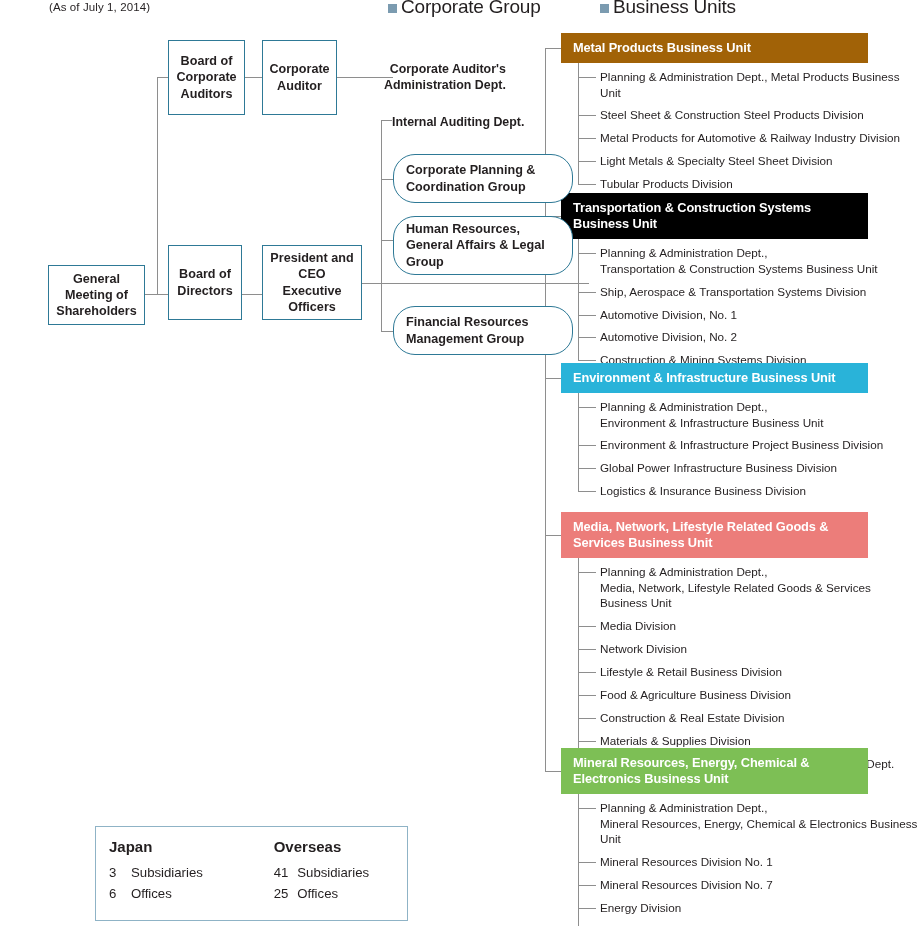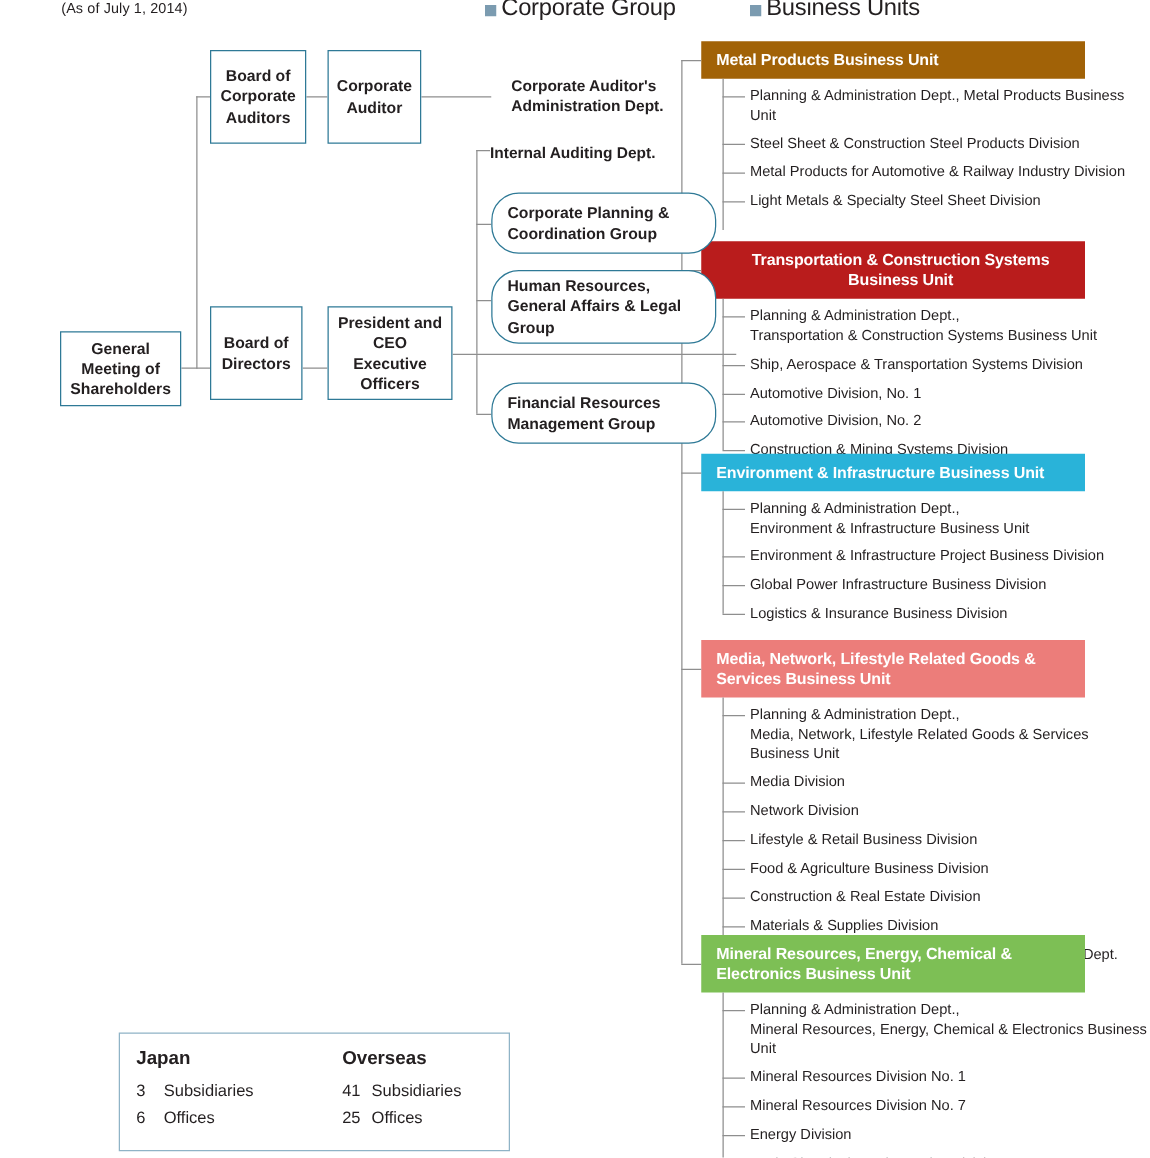--- a/index.html
+++ b/index.html
@@ -72,21 +72,21 @@
   #box-finance      { left: 349px; top: 306px; width: 180px; height: 49px; }
 
   
   .dept-label {
     font-size: 12.4px;
     font-weight: bold;
     line-height: 1.3;
     color: #231f20;
     white-space: pre-line;
   }
-  #lbl-auditor-admin  { left: 365px; top: 61px; }
+  #lbl-auditor-admin  { left: 340px; top: 61px; text-align: right; }
   #lbl-internal-audit { left: 348px; top: 114px; }
 
   
   .ln { background: #8e8e8e; position: absolute; }
   .lnh { height: 1px; }
   .lnv { width: 1px; }
 
   
   .bu { position: absolute; left: 561px; }
   .bu-header {
@@ -251,24 +251,25 @@
 
 <div id="bu-container">
     <div class="bu" style="top: 33px;">
       <div class="bu-header" style="background: #a16207; white-space: pre-line;">Metal Products Business Unit</div>
       <div class="bu-items">
         <div class="bu-trunk" style="height: 121px;"></div>
         <div class="bu-item">Planning &amp; Administration Dept., Metal Products Business Unit</div>
         <div class="bu-item">Steel Sheet &amp; Construction Steel Products Division</div>
         <div class="bu-item">Metal Products for Automotive &amp; Railway Industry Division</div>
         <div class="bu-item">Light Metals &amp; Specialty Steel Sheet Division</div>
+        <div class="bu-item">Tubular Products Division</div>
       </div>
     </div>
     <div class="bu" style="top: 193px;">
-      <div class="bu-header" style="background: #b91c1c; white-space: pre-line; text-align: center;">Transportation &amp; Construction Systems
+      <div class="bu-header" style="background: #000000; white-space: pre-line;">Transportation &amp; Construction Systems
 Business Unit</div>
       <div class="bu-items">
         <div class="bu-trunk" style="height: 121px;"></div>
         <div class="bu-item">Planning &amp; Administration Dept.,
 Transportation &amp; Construction Systems Business Unit</div>
         <div class="bu-item">Ship, Aerospace &amp; Transportation Systems Division</div>
         <div class="bu-item">Automotive Division, No. 1</div>
         <div class="bu-item">Automotive Division, No. 2</div>
         <div class="bu-item">Construction &amp; Mining Systems Division</div>
       </div>

